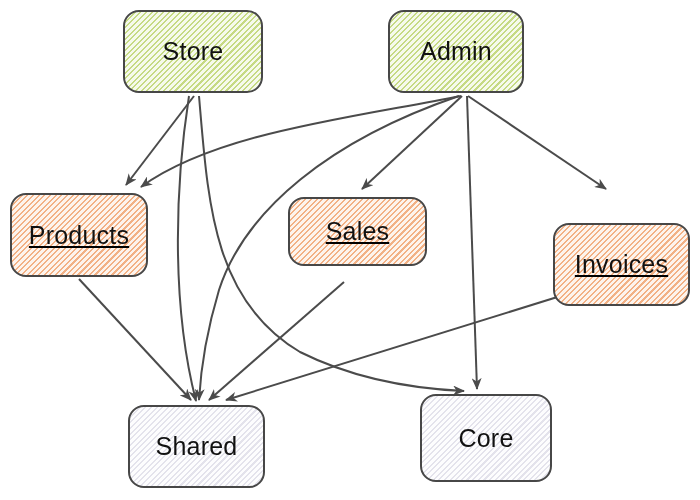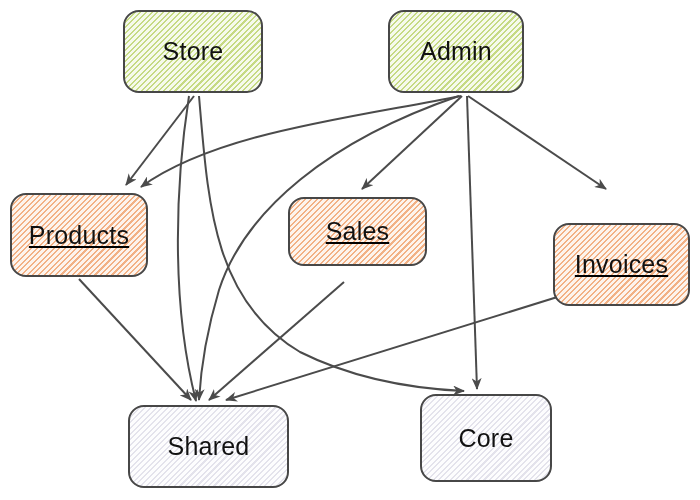--- a/index.html
+++ b/index.html
@@ -29,21 +29,21 @@
   .fill-gray {
     background:repeating-linear-gradient(135deg,
       #fdfdfe 0px, #fdfdfe 2.5px, #e4e3ec 2.5px, #e4e3ec 4px);
   }
   
   #node-store    { left:123px; top:10px;  width:140px; height:83px; }
   #node-admin    { left:388px; top:10px;  width:136px; height:83px; }
   #node-products { left:10px;  top:193px; width:138px; height:84px; }
   #node-sales    { left:288px; top:197px; width:139px; height:69px; }
   #node-invoices { left:553px; top:195px; width:137px; height:83px;margin-top:28px; }
-  #node-shared   { left:128px; top:405px; width:161px; height:83px; }
+  #node-shared   { left:128px; top:405px; width:137px; height:83px; }
   #node-core     { left:420px; top:394px; width:132px; height:88px;text-align:right; }
   .edge { stroke:#4b4b4b; stroke-width:2; fill:none; }
 </style>
 </head>
 <body>
 
 <div id="stage">
 
   <svg id="edges" width="700" height="500" viewBox="0 0 700 500">
     <defs>

